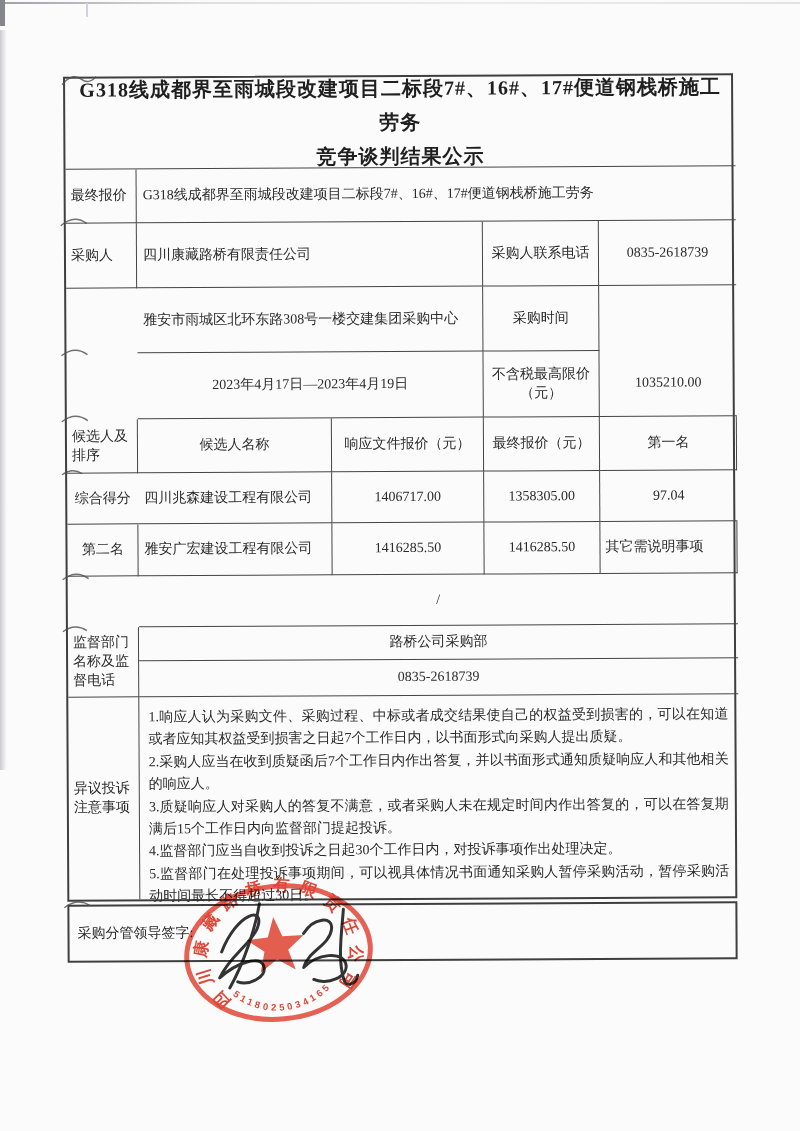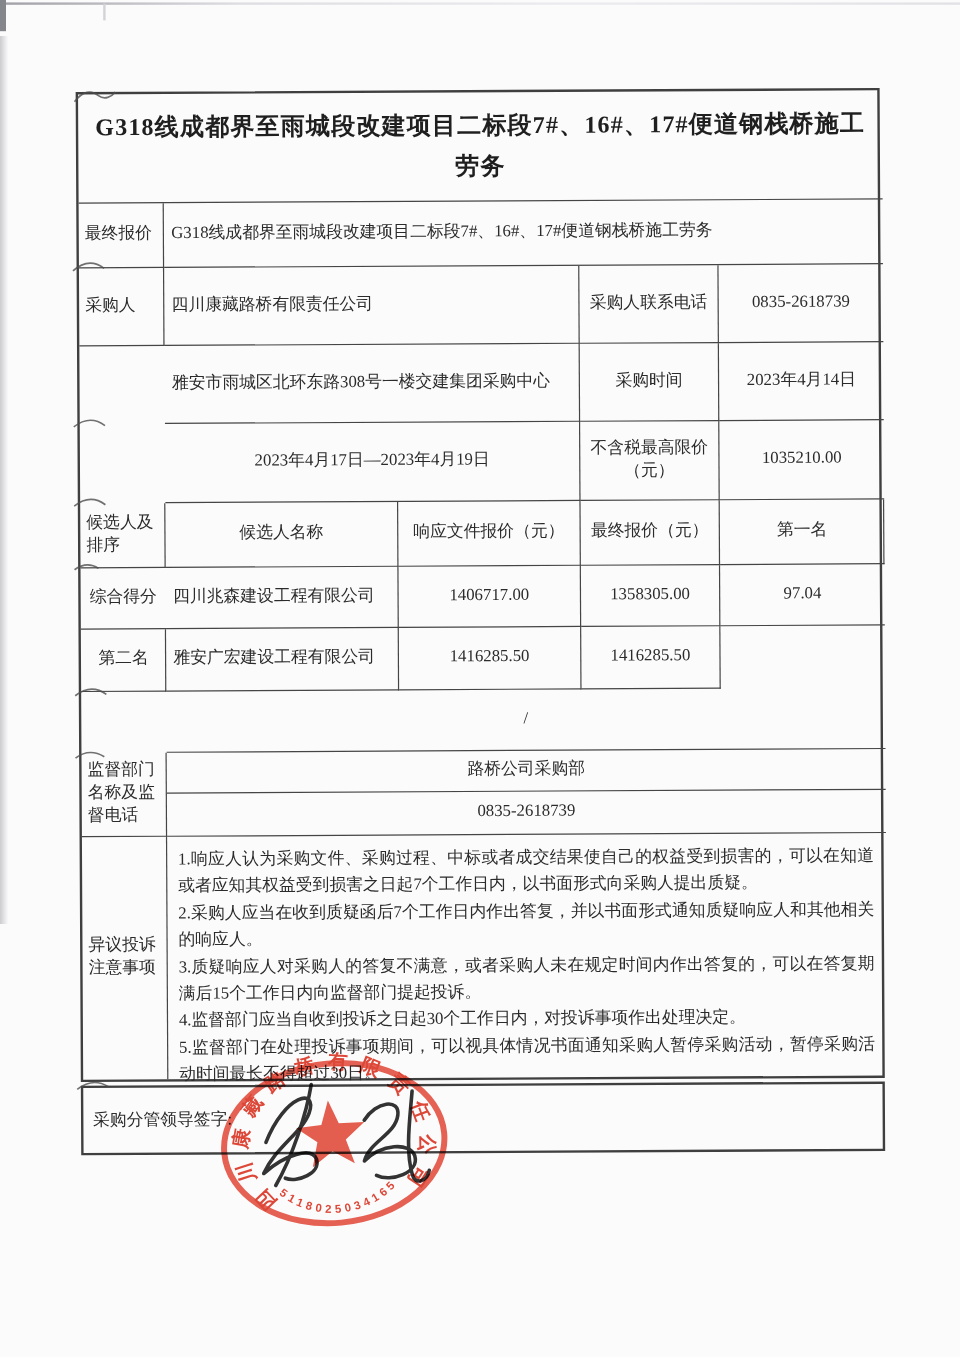--- a/index.html
+++ b/index.html
@@ -77,33 +77,33 @@
 <div class="edge-nub"></div>
 <div class="edge-left"></div>
 <div class="edge-crease"></div>
 
 <div class="tilt">
 
   <div class="doc-table">
 
     <div class="cell title-cell lastcol">
       <div>G318线成都界至雨城段改建项目二标段7#、16#、17#便道钢栈桥施工劳务</div>
+      <div>竞争谈判结果公示</div>
     </div>
 
     <div class="cell label">最终报价</div>
     <div class="cell span-2-6 lastcol">G318线成都界至雨城段改建项目二标段7#、16#、17#便道钢栈桥施工劳务</div>
 
     <div class="cell label">采购人</div>
     <div class="cell span-2-4">四川康藏路桥有限责任公司</div>
     <div class="cell center">采购人联系电话</div>
     <div class="cell center lastcol">0835-2618739</div>
 
     <div class="cell span-2-4">雅安市雨城区北环东路308号一楼交建集团采购中心</div>
     <div class="cell center">采购时间</div>
-    <div class="cell center lastcol">2023年4月14日</div>
 
     <div class="cell span-2-4 center">2023年4月17日—2023年4月19日</div>
     <div class="cell center">不含税最高限价（元）</div>
     <div class="cell center lastcol">1035210.00</div>
 
     <div class="cell label">候选人及排序</div>
     <div class="cell center">候选人名称</div>
     <div class="cell center">响应文件报价（元）</div>
     <div class="cell center">最终报价（元）</div>
     <div class="cell label center">第一名</div>
@@ -112,20 +112,21 @@
     <div class="cell">四川兆森建设工程有限公司</div>
     <div class="cell center">1406717.00</div>
     <div class="cell center">1358305.00</div>
     <div class="cell center lastcol">97.04</div>
 
     <div class="cell label center">第二名</div>
     <div class="cell">雅安广宏建设工程有限公司</div>
     <div class="cell center">1416285.50</div>
     <div class="cell center">1416285.50</div>
 
+    <div class="cell label">其它需说明事项</div>
     <div class="cell span-2-6 center lastcol">/</div>
 
     <div class="cell label rowspan2">监督部门名称及监督电话</div>
     <div class="cell span-2-6 center lastcol">路桥公司采购部</div>
     <div class="cell span-2-6 center lastcol">0835-2618739</div>
 
     <div class="cell label no-bb">异议投诉注意事项</div>
     <div class="cell span-2-6 lastcol no-bb obj-text">
       <div>1.响应人认为采购文件、采购过程、中标或者成交结果使自己的权益受到损害的，可以在知道或者应知其权益受到损害之日起7个工作日内，以书面形式向采购人提出质疑。</div>
       <div>2.采购人应当在收到质疑函后7个工作日内作出答复，并以书面形式通知质疑响应人和其他相关的响应人。</div>

